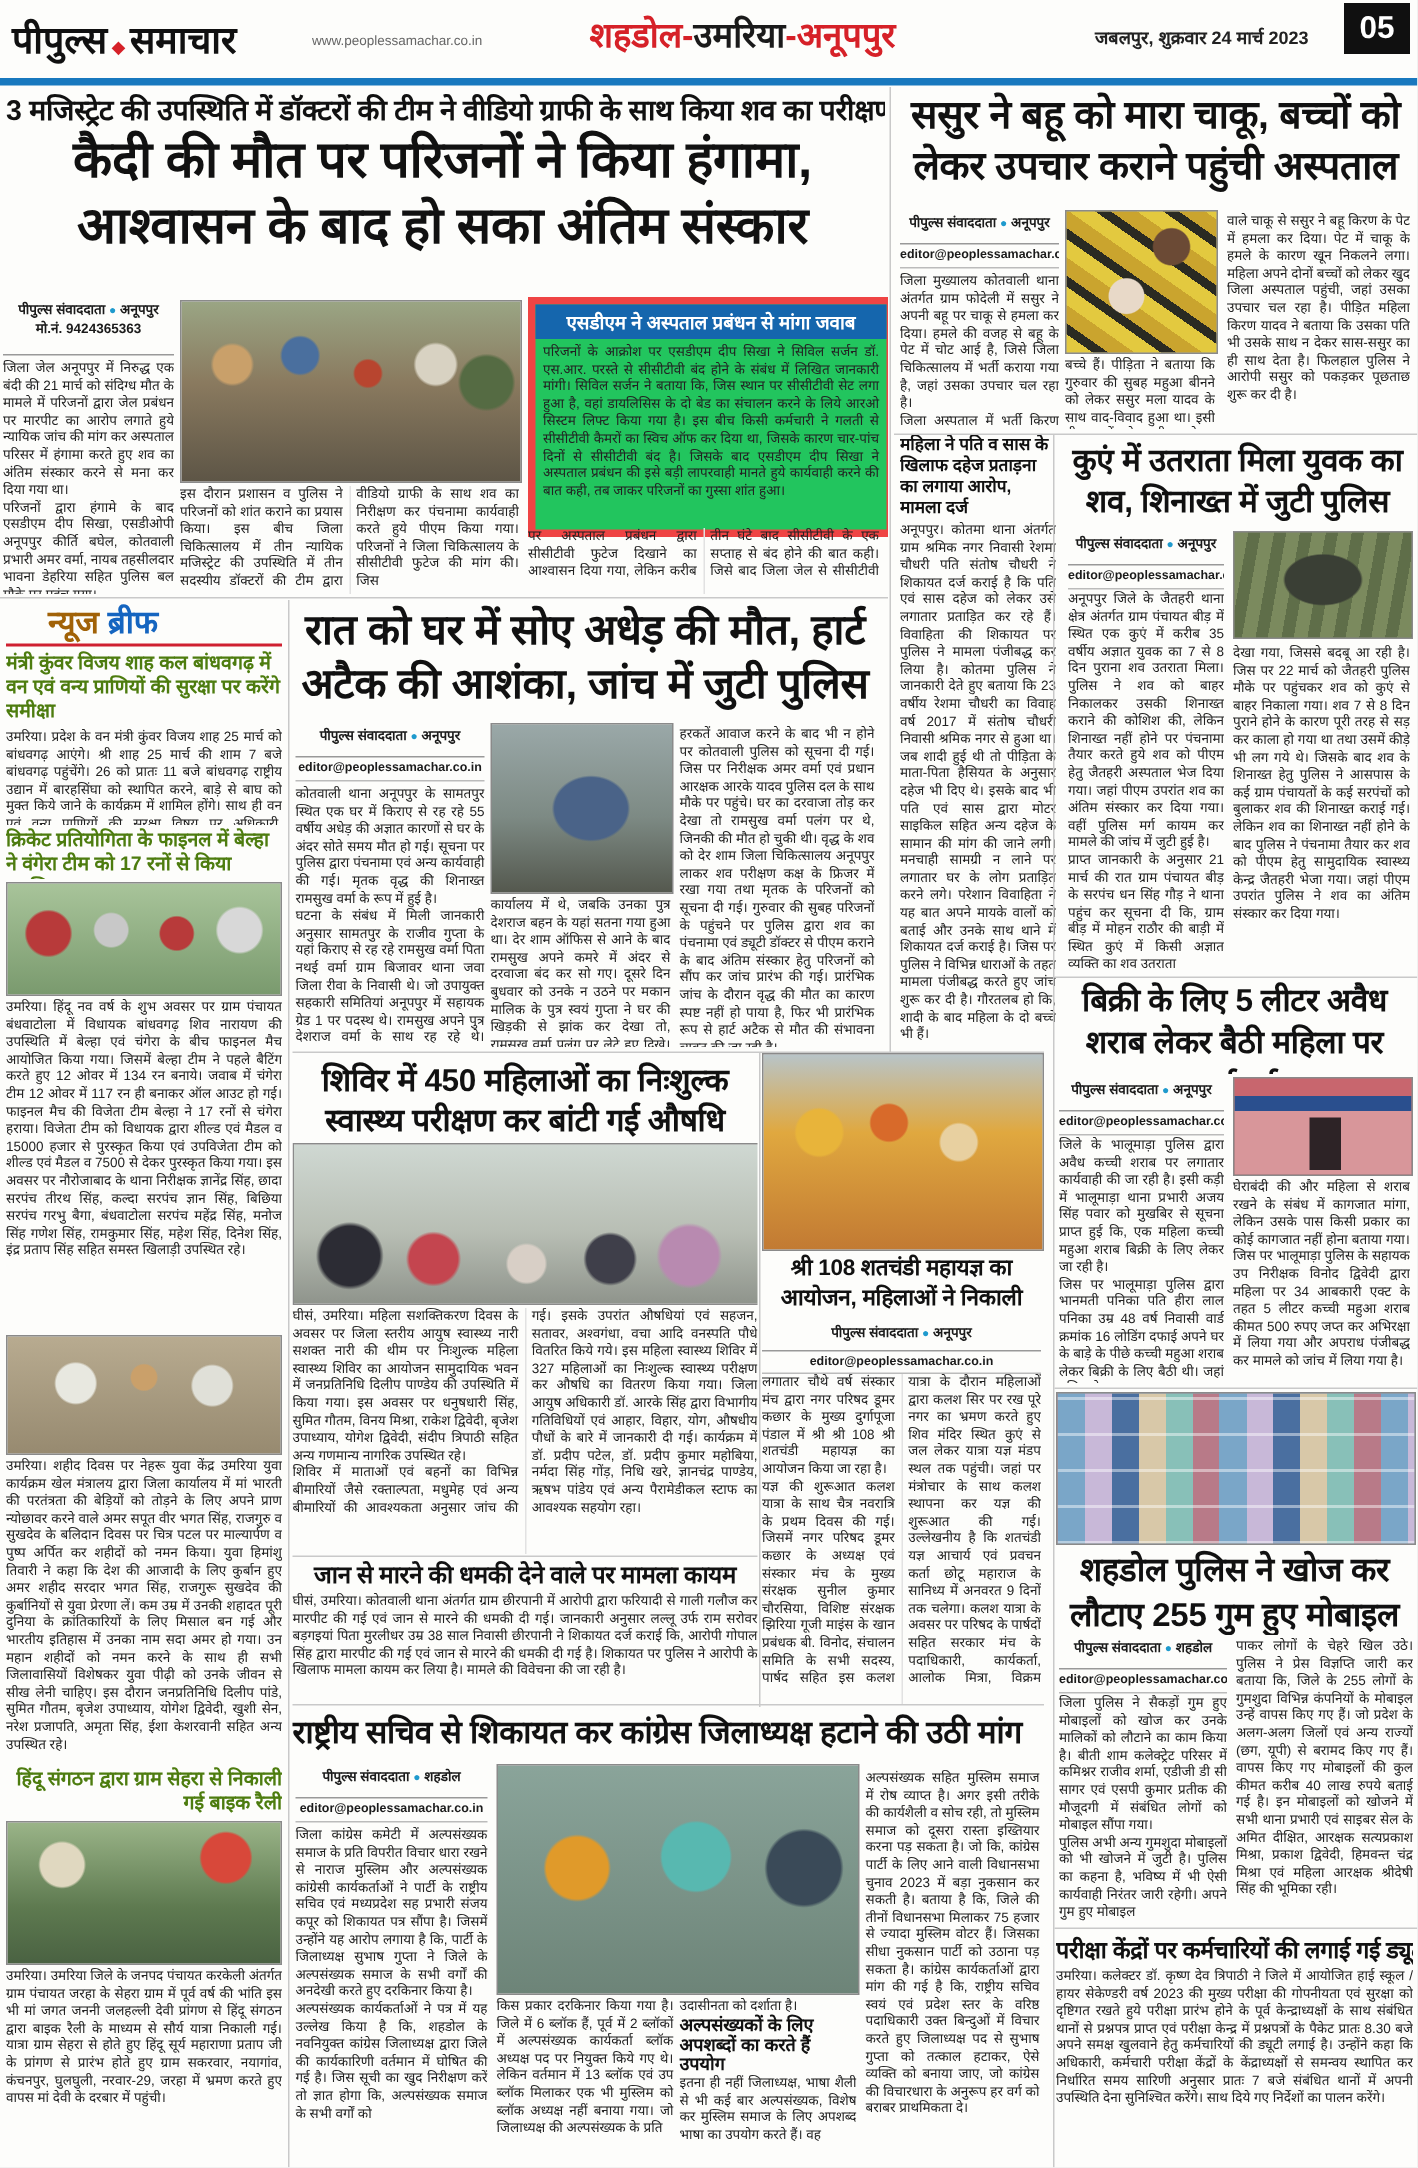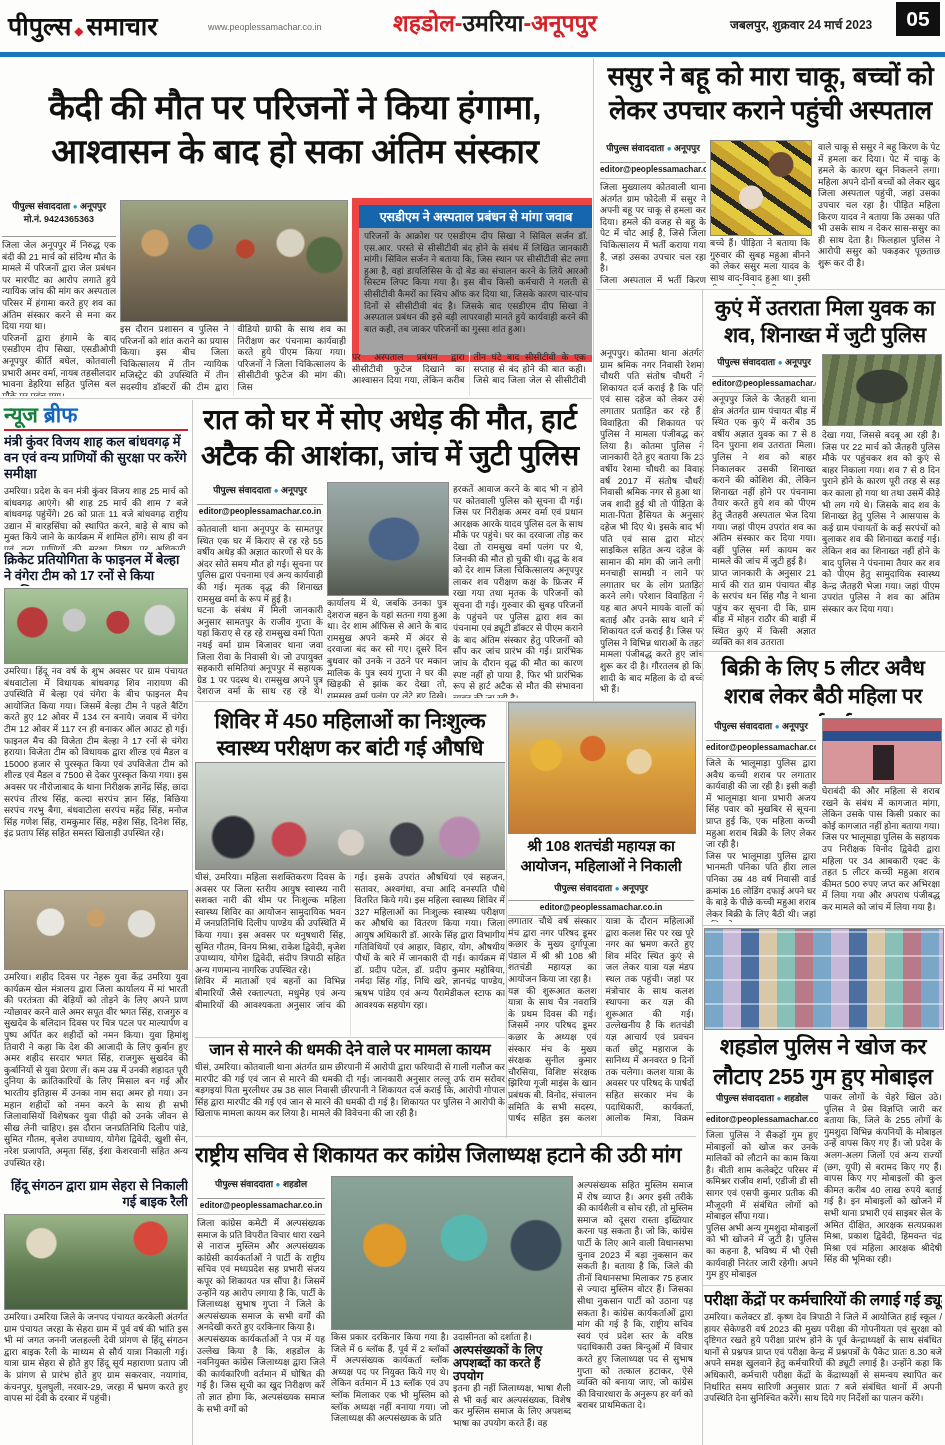--- a/index.html
+++ b/index.html
@@ -24,26 +24,26 @@
   .logo-diamond{color:#d62128;font-size:12px;}
   .url{font-size:9px;color:#666;}
   .edition{font-size:23px;font-weight:800;}
   .edition .red{color:#d62128;}
   .edition .blk{color:#1a1a1a;}
   .dateline{font-size:12px;font-weight:700;color:#222;}
   .pagebox{background:#101010;color:#fff;font-size:21px;font-weight:800;
            display:flex;align-items:center;justify-content:center;}
   .bluerule{background:#1878be;}
   
-  .sdm-box{border:7px solid #ef4444;background:#a3a3a3;}
+  .sdm-box{border:5px solid #ef4444;background:#22c55e;}
   .sdm-title{background:#1566ad;color:#fff;font-size:12.5px;font-weight:800;text-align:center;
              padding:3px 2px;overflow:hidden;white-space:nowrap;}
   .brief-head{font-size:21px;font-weight:800;border-bottom:2.5px solid #cf2030;padding-bottom:3px;}
-  .brief-head .red{color:#15803d;} .brief-head .blue{color:#1565c0;}
-  .brief-hl{font-size:13px;line-height:16px;font-weight:800;color:#0f172a;}
+  .brief-head .red{color:#a16207;margin-left:28px;} .brief-head .blue{color:#1565c0;}
+  .brief-hl{font-size:13px;line-height:16px;font-weight:800;color:#4d7c0f;}
   
   .ph-lead{background:
      radial-gradient(circle at 15% 35%,#c9a06a 0 6%,transparent 7%),
      radial-gradient(circle at 35% 30%,#4a6f9e 0 7%,transparent 8%),
      radial-gradient(circle at 55% 40%,#b8452f 0 6%,transparent 7%),
      radial-gradient(circle at 75% 35%,#d8d2c2 0 7%,transparent 8%),
      radial-gradient(circle at 90% 45%,#556b43 0 8%,transparent 9%),
      linear-gradient(180deg,#9aa584 0%,#8a7a5f 45%,#5d5546 100%);}
   .ph-injured{background:
      radial-gradient(circle at 70% 25%,#6b4a35 0 12%,transparent 13%),
@@ -112,20 +112,21 @@
     <div class="abs url" style="left:208px;top:22px;">www.peoplessamachar.co.in</div>
     <div class="abs edition center" style="left:320px;top:6px;width:350px;">
       <span class="red">शहडोल-</span><span class="blk">उमरिया</span><span class="red">-अनूपपुर</span>
     </div>
     <div class="abs dateline" style="left:730px;top:16px;">जबलपुर, शुक्रवार 24 मार्च 2023</div>
     <div class="abs pagebox" style="left:896px;top:2px;width:44px;height:34px;">05</div>
   </header>
   <div class="abs bluerule" style="left:0;top:52px;width:945px;height:5px;"></div>
 
   <section class="art" style="left:0;top:58px;width:592px;height:340px;">
+    <div class="abs hl" style="left:4px;top:2px;width:586px;height:26px;font-size:19px;overflow:hidden;white-space:nowrap;">3 मजिस्ट्रेट की उपस्थिति में डॉक्टरों की टीम ने वीडियो ग्राफी के साथ किया शव का परीक्षण</div>
     <div class="abs hl center" style="left:0;top:28px;width:590px;height:104px;font-size:34px;line-height:1.28;overflow:hidden;">कैदी की मौत पर परिजनों ने किया हंगामा, आश्वासन के बाद हो सका अंतिम संस्कार</div>
     <div class="abs byline" style="left:2px;top:142px;width:114px;height:34px;">
       <span>पीपुल्स संवाददाता</span>
       <span class="dot">●</span>
       <span>अनूपपुर</span>
       <div style="font-weight:700;">मो.नं. 9424365363</div>
     </div>
     <div class="abs body-txt" style="left:2px;top:182px;width:114px;height:156px;">जिला जेल अनूपपुर में निरुद्ध एक बंदी की 21 मार्च को संदिग्ध मौत के मामले में परिजनों द्वारा जेल प्रबंधन पर मारपीट का आरोप लगाते हुये न्यायिक जांच की मांग कर अस्पताल परिसर में हंगामा करते हुए शव का अंतिम संस्कार करने से मना कर दिया गया था।
 परिजनों द्वारा हंगामे के बाद एसडीएम दीप सिखा, एसडीओपी अनूपपुर कीर्ति बघेल, कोतवाली प्रभारी अमर वर्मा, नायब तहसीलदार भावना डेहरिया सहित पुलिस बल मौके पर पहुंच गया।</div>
     <div class="abs photo ph-lead" style="left:120px;top:142px;width:226px;height:120px;"></div>
@@ -146,20 +147,21 @@
     </div>
     <div class="abs email" style="left:4px;top:104px;width:106px;height:14px;">editor@peoplessamachar.co.in</div>
     <div class="abs body-txt" style="left:4px;top:124px;width:106px;height:104px;">जिला मुख्यालय कोतवाली थाना अंतर्गत ग्राम फोदेली में ससुर ने अपनी बहू पर चाकू से हमला कर दिया। हमले की वजह से बहू के पेट में चोट आई है, जिसे जिला चिकित्सालय में भर्ती कराया गया है, जहां उसका उपचार चल रहा है।
 जिला अस्पताल में भर्ती किरण यादव पति प्रदीप यादव (26) निवासी फौली के दो</div>
     <div class="abs photo ph-injured" style="left:114px;top:82px;width:100px;height:94px;"></div>
     <div class="abs body-txt" style="left:114px;top:180px;width:100px;height:48px;">बच्चे हैं। पीड़िता ने बताया कि गुरुवार की सुबह महुआ बीनने को लेकर ससुर मला यादव के साथ वाद-विवाद हुआ था। इसी बीच घर में रखे सब्जी काटने</div>
     <div class="abs body-txt" style="left:222px;top:84px;width:122px;height:144px;">वाले चाकू से ससुर ने बहू किरण के पेट में हमला कर दिया। पेट में चाकू के हमले के कारण खून निकलने लगा। महिला अपने दोनों बच्चों को लेकर खुद जिला अस्पताल पहुंची, जहां उसका उपचार चल रहा है। पीड़ित महिला किरण यादव ने बताया कि उसका पति भी उसके साथ न देकर सास-ससुर का ही साथ देता है। फिलहाल पुलिस ने आरोपी ससुर को पकड़कर पूछताछ शुरू कर दी है।</div>
   </section>
 
   <section class="art" style="left:596px;top:290px;width:110px;height:408px;">
+    <div class="abs subhead-bold" style="left:4px;top:0;width:104px;height:56px;font-size:11.5px;line-height:14px;overflow:hidden;">महिला ने पति व सास के खिलाफ दहेज प्रताड़ना का लगाया आरोप, मामला दर्ज</div>
     <div class="abs body-txt" style="left:4px;top:58px;width:104px;height:348px;">अनूपपुर। कोतमा थाना अंतर्गत ग्राम श्रमिक नगर निवासी रेशमा चौधरी पति संतोष चौधरी ने शिकायत दर्ज कराई है कि पति एवं सास दहेज को लेकर उसे लगातार प्रताड़ित कर रहे हैं। विवाहिता की शिकायत पर पुलिस ने मामला पंजीबद्ध कर लिया है। कोतमा पुलिस ने जानकारी देते हुए बताया कि 23 वर्षीय रेशमा चौधरी का विवाह वर्ष 2017 में संतोष चौधरी निवासी श्रमिक नगर से हुआ था। जब शादी हुई थी तो पीड़िता के माता-पिता हैसियत के अनुसार दहेज भी दिए थे। इसके बाद भी पति एवं सास द्वारा मोटर साइकिल सहित अन्य दहेज के सामान की मांग की जाने लगी। मनचाही सामग्री न लाने पर लगातार घर के लोग प्रताड़ित करने लगे। परेशान विवाहिता ने यह बात अपने मायके वालों को बताई और उनके साथ थाने में शिकायत दर्ज कराई है। जिस पर पुलिस ने विभिन्न धाराओं के तहत मामला पंजीबद्ध करते हुए जांच शुरू कर दी है। गौरतलब हो कि, शादी के बाद महिला के दो बच्चे भी हैं।</div>
   </section>
 
   <section class="art" style="left:706px;top:290px;width:239px;height:362px;">
     <div class="abs hl center" style="left:4px;top:4px;width:230px;height:58px;font-size:21px;line-height:1.3;overflow:hidden;">कुएं में उतराता मिला युवक का शव, शिनाख्त में जुटी पुलिस</div>
     <div class="abs byline" style="left:6px;top:66px;width:104px;height:18px;">
       <span>पीपुल्स संवाददाता</span>
       <span class="dot">●</span>
       <span>अनूपपुर</span>
     </div>

